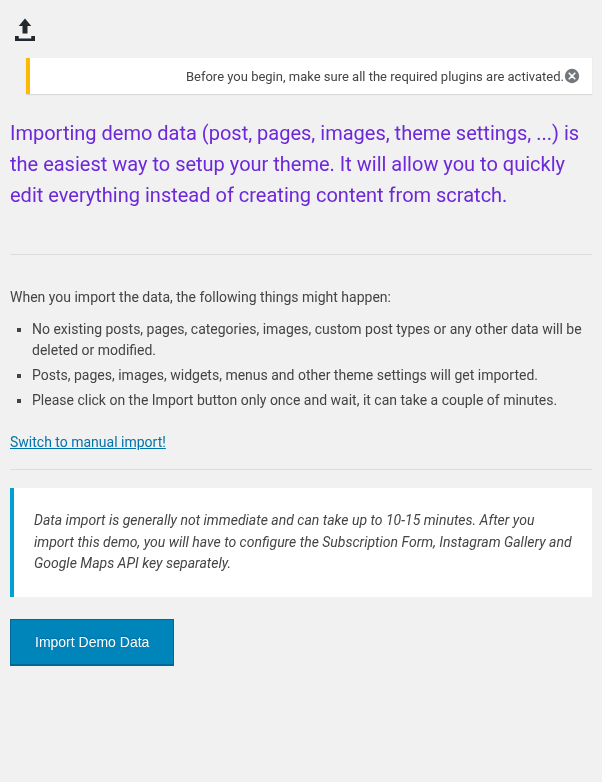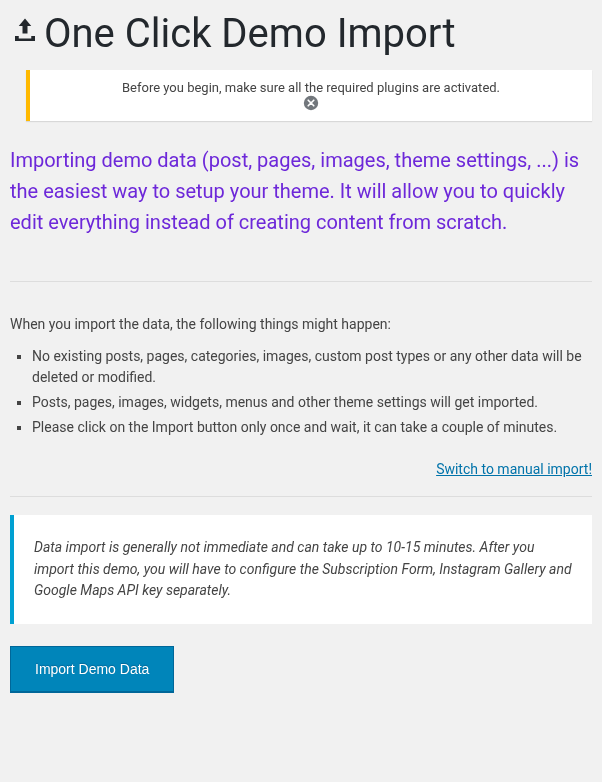--- a/index.html
+++ b/index.html
@@ -30,22 +30,21 @@
       margin-top: 6px;
     }
     .notice {
       background: #fff;
       border-left: 4px solid #ffb900;
       box-shadow: 0 1px 1px 0 rgba(0,0,0,.1);
       margin: 5px 0 15px 16px;
       padding: 10px 12px;
       display: flex;
       align-items: center;
-      justify-content: flex-start;
-      flex-direction: column;
+      justify-content: flex-end;
     }
     .notice-text {
       font-size: 13px;
       color: #444;
     }
     .dismiss-icon {
       cursor: pointer;
       color: #72777c;
       display: inline-flex;
     }
@@ -70,21 +69,21 @@
       padding-left: 22px;
       margin-bottom: 21px;
     }
     ul.things-list li {
       font-size: 14px;
       color: #444;
       line-height: 1.5;
       margin-bottom: 4px;
     }
     .switch-link-wrap {
-      text-align: right;
+      text-align: left;
       margin: 6px 0 14px 0;
     }
     .switch-link {
       color: #0073aa;
       text-decoration: underline;
       font-size: 14px;
       cursor: pointer;
     }
     .info-box {
       background: #fff;
@@ -114,21 +113,20 @@
 
 
 
 <h1 class="page-title">
   <span class="upload-icon">
     <svg width="30" height="30" viewBox="0 0 24 24" fill="#23282d">
       <path d="M12 2 L7 8 L10 8 L10 14 L14 14 L14 8 L17 8 Z"></path>
       <path d="M4 16 L4 20 L20 20 L20 16 L17 16 L17 18 L7 18 L7 16 Z"></path>
     </svg>
   </span>
-  <span>One Click Demo Import</span>
 </h1>
 
 <div class="notice">
   <span class="notice-text">Before you begin, make sure all the required plugins are activated.</span>
   <span class="dismiss-icon">
     <svg width="16" height="16" viewBox="0 0 20 20" fill="#72777c">
       <circle cx="10" cy="10" r="9" fill="#72777c"></circle>
       <path d="M6.5 6.5 L13.5 13.5 M13.5 6.5 L6.5 13.5" stroke="#fff" stroke-width="2" stroke-linecap="round"></path>
     </svg>
   </span>

